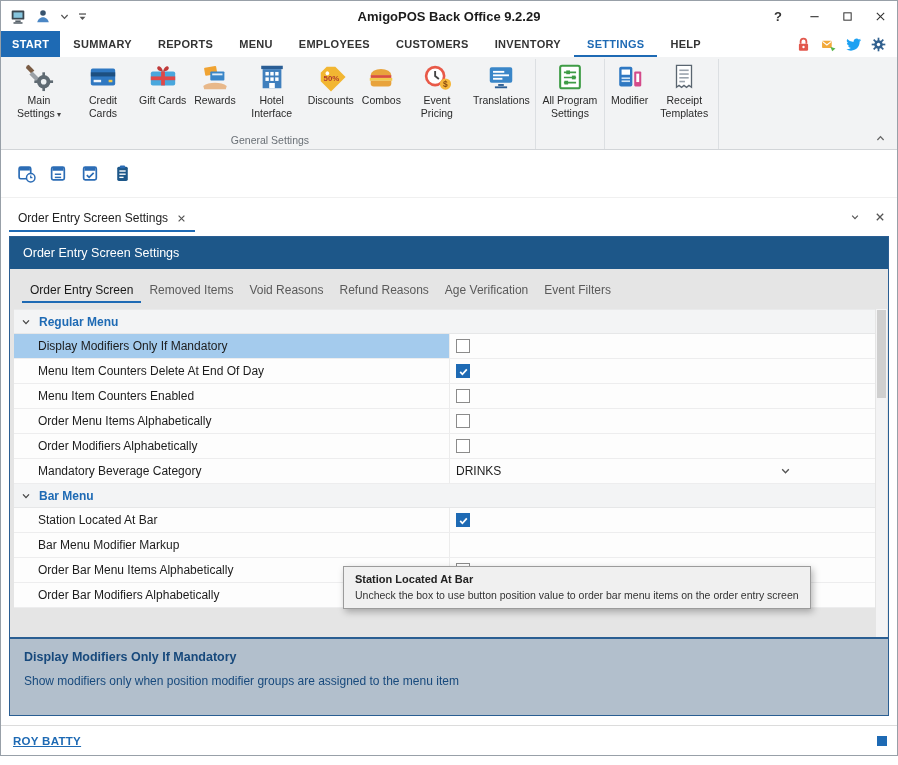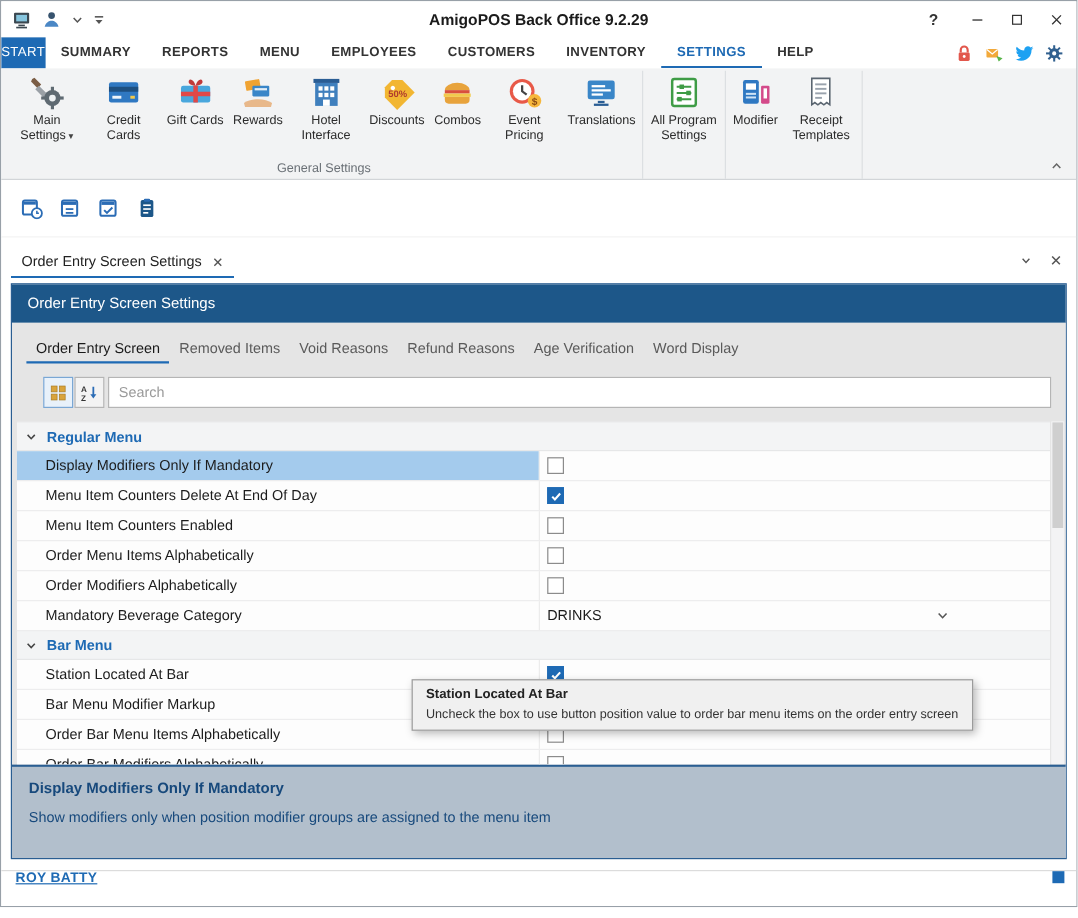--- a/index.html
+++ b/index.html
@@ -22,21 +22,21 @@
 .qat .icon.small svg{width:11px;height:11px;}
 .win-title{position:absolute;left:0;right:0;text-align:center;font-size:13px;font-weight:bold;color:#1b1b1b;z-index:1;}
 .win-controls{margin-left:auto;display:flex;align-items:stretch;height:100%;z-index:2;}
 .win-btn{width:33px;display:flex;align-items:center;justify-content:center;font-size:13px;color:#333;cursor:default;}
 .win-btn svg{width:11px;height:11px;display:block;}
 .help-btn{width:28px;margin-right:6px;font-size:13px;font-weight:bold;color:#333;}
 
 
 .menubar{flex:0 0 26px;display:flex;align-items:stretch;background:#fff;}
 .mtab{display:flex;align-items:center;padding:0 13px;font-size:11px;color:#333;letter-spacing:.3px;cursor:default;font-weight:bold;}
-.mtab.start{background:var(--accent);color:#fff;font-weight:normal;padding:0 0;}
+.mtab.start{background:var(--accent);color:#fff;font-weight:bold;padding:0 11px;}
 .mtab.active{color:var(--accent);font-weight:bold;box-shadow:inset 0 -2px 0 var(--accent);}
 .menu-right{margin-left:auto;display:flex;align-items:center;gap:8px;padding-right:10px;}
 .menu-right .icon svg{width:17px;height:17px;display:block;}
 
 
 .ribbon{flex:0 0 93px;background:#f2f3f4;border-bottom:1px solid #d2d5d8;display:flex;position:relative;padding:2px 0 0 4px;}
 .rgroup{display:flex;flex-direction:column;border-right:1px solid #dcdfe2;padding:0 2px;}
 .rbuttons{display:flex;flex:1;align-items:flex-start;}
 .rbtn{padding:3px 4px 2px;display:flex;flex-direction:column;align-items:center;gap:2px;border-radius:2px;cursor:default;}
 .rbtn .icon svg{width:30px;height:30px;display:block;}
@@ -94,21 +94,21 @@
 .tooltip{position:absolute;left:333px;top:297px;background:#f0f0f0;border:1px solid #9b9b9b;box-shadow:2px 3px 7px rgba(0,0,0,.28);padding:6px 11px 7px;z-index:5;white-space:nowrap;}
 .tooltip-title{font-size:11px;font-weight:bold;color:#222;margin-bottom:4px;}
 .tooltip-body{font-size:10.5px;color:#333;}
 
 
 .desc{flex:0 0 78px;background:var(--descbg);border-top:2px solid #2a5e92;padding:11px 14px;}
 .desc-title{font-size:12.5px;font-weight:bold;color:var(--desctext);}
 .desc-body{margin-top:10px;font-size:12px;color:var(--desctext);}
 
 
-.statusbar{flex:0 0 30px;border-top:1px solid #dcdcdc;display:flex;align-items:flex-start;justify-content:space-between;padding:0 10px 0 12px;background:#fff;}
+.statusbar{flex:0 0 30px;border-top:1px solid #dcdcdc;display:flex;align-items:center;justify-content:space-between;padding:0 10px 0 12px;background:#fff;}
 .user-link{font-size:11.5px;font-weight:bold;color:var(--accent);text-decoration:underline;letter-spacing:.3px;cursor:default;}
 .status-square{width:10px;height:10px;background:var(--accent);}
 </style>
 </head>
 <body>
 
 <div class="window">
 
   <div class="titlebar">
     <div class="qat" id="qat-icons">
@@ -437,48 +437,23 @@
   <div class="content">
     <div class="panel">
       <div class="panel-header">Order Entry Screen Settings</div>
       <div class="panel-body">
         <div class="inner-tabs" id="inner-tabs">
             <div class="itab active">Order Entry Screen</div>
             <div class="itab">Removed Items</div>
             <div class="itab">Void Reasons</div>
             <div class="itab">Refund Reasons</div>
             <div class="itab">Age Verification</div>
-            <div class="itab">Word Display</div>
+            <div class="itab">Event Filters</div>
           </div>
 
-        <div class="search-row">
-          <div class="tool-btn active">
-              <span class="icon">
-                <svg viewBox="0 0 16 16">
-                  <g fill="#d9a43c" stroke="#a87b23" stroke-width=".6">
-                    <rect x="1.8" y="1.8" width="5.2" height="5.2"></rect>
-                    <rect x="9" y="1.8" width="5.2" height="5.2"></rect>
-                    <rect x="1.8" y="9" width="5.2" height="5.2"></rect>
-                    <rect x="9" y="9" width="5.2" height="5.2"></rect>
-                  </g>
-                </svg>
-              </span>
-            </div>
-          <div class="tool-btn" id="sort-btn">
-              <span class="icon">
-                <svg viewBox="0 0 16 16">
-                  <text x="0.5" y="7" font-size="7.2" font-weight="bold" fill="#333">A</text>
-                  <text x="0.5" y="15" font-size="7.2" font-weight="bold" fill="#333">Z</text>
-                  <path d="M11.5 2.5v8" stroke="#2b6cb5" stroke-width="1.6" fill="none"></path>
-                  <path d="M8.8 9.2l2.7 3.6 2.7-3.6z" fill="#2b6cb5"></path>
-                </svg>
-              </span>
-            </div>
-          <input class="search-input" value="" placeholder="Search" style="">
-        </div>
 
         <div class="grid-wrap">
           <div class="grid-rows" id="grid-rows">
               <div class="gcat">
                 <span class="icon">
                   <svg viewBox="0 0 10 10">
                     <path d="M2 3.4l3 3.2 3-3.2" stroke="#444" stroke-width="1.3" fill="none"></path>
                   </svg>
                 </span>
                 <span>Regular Menu</span>

